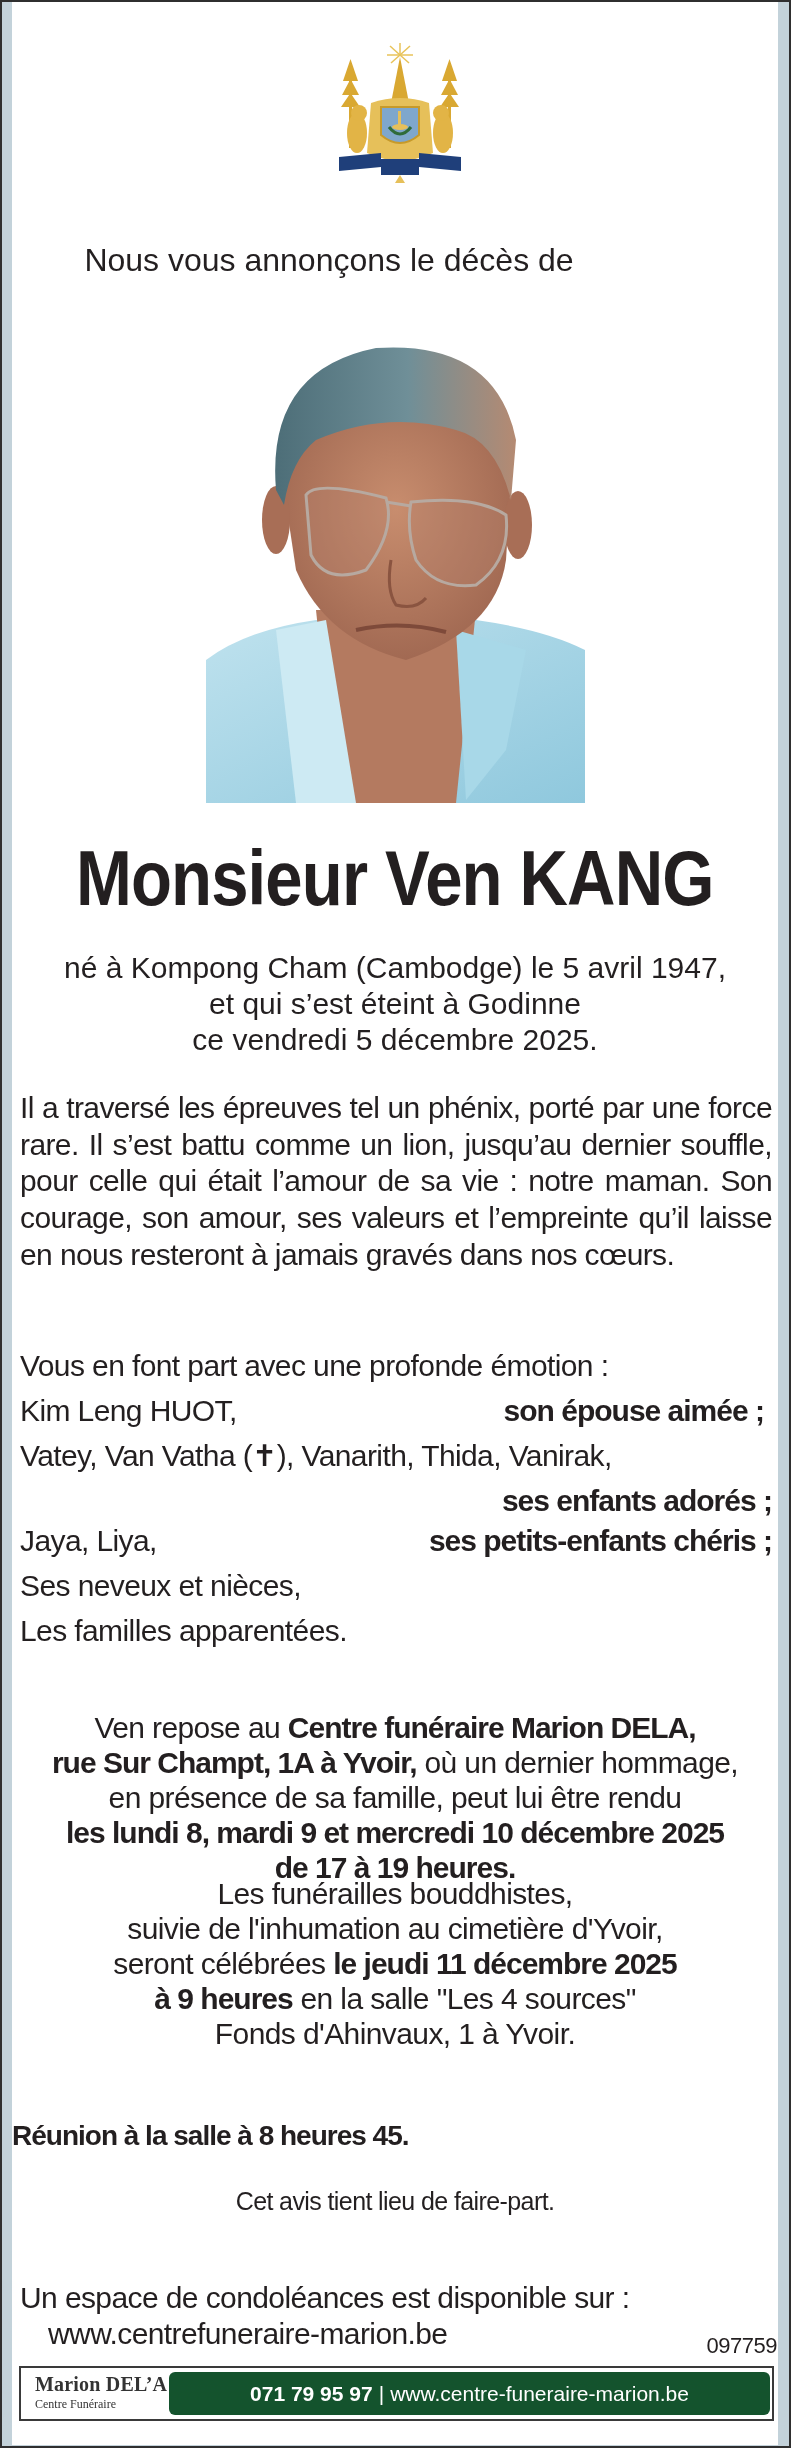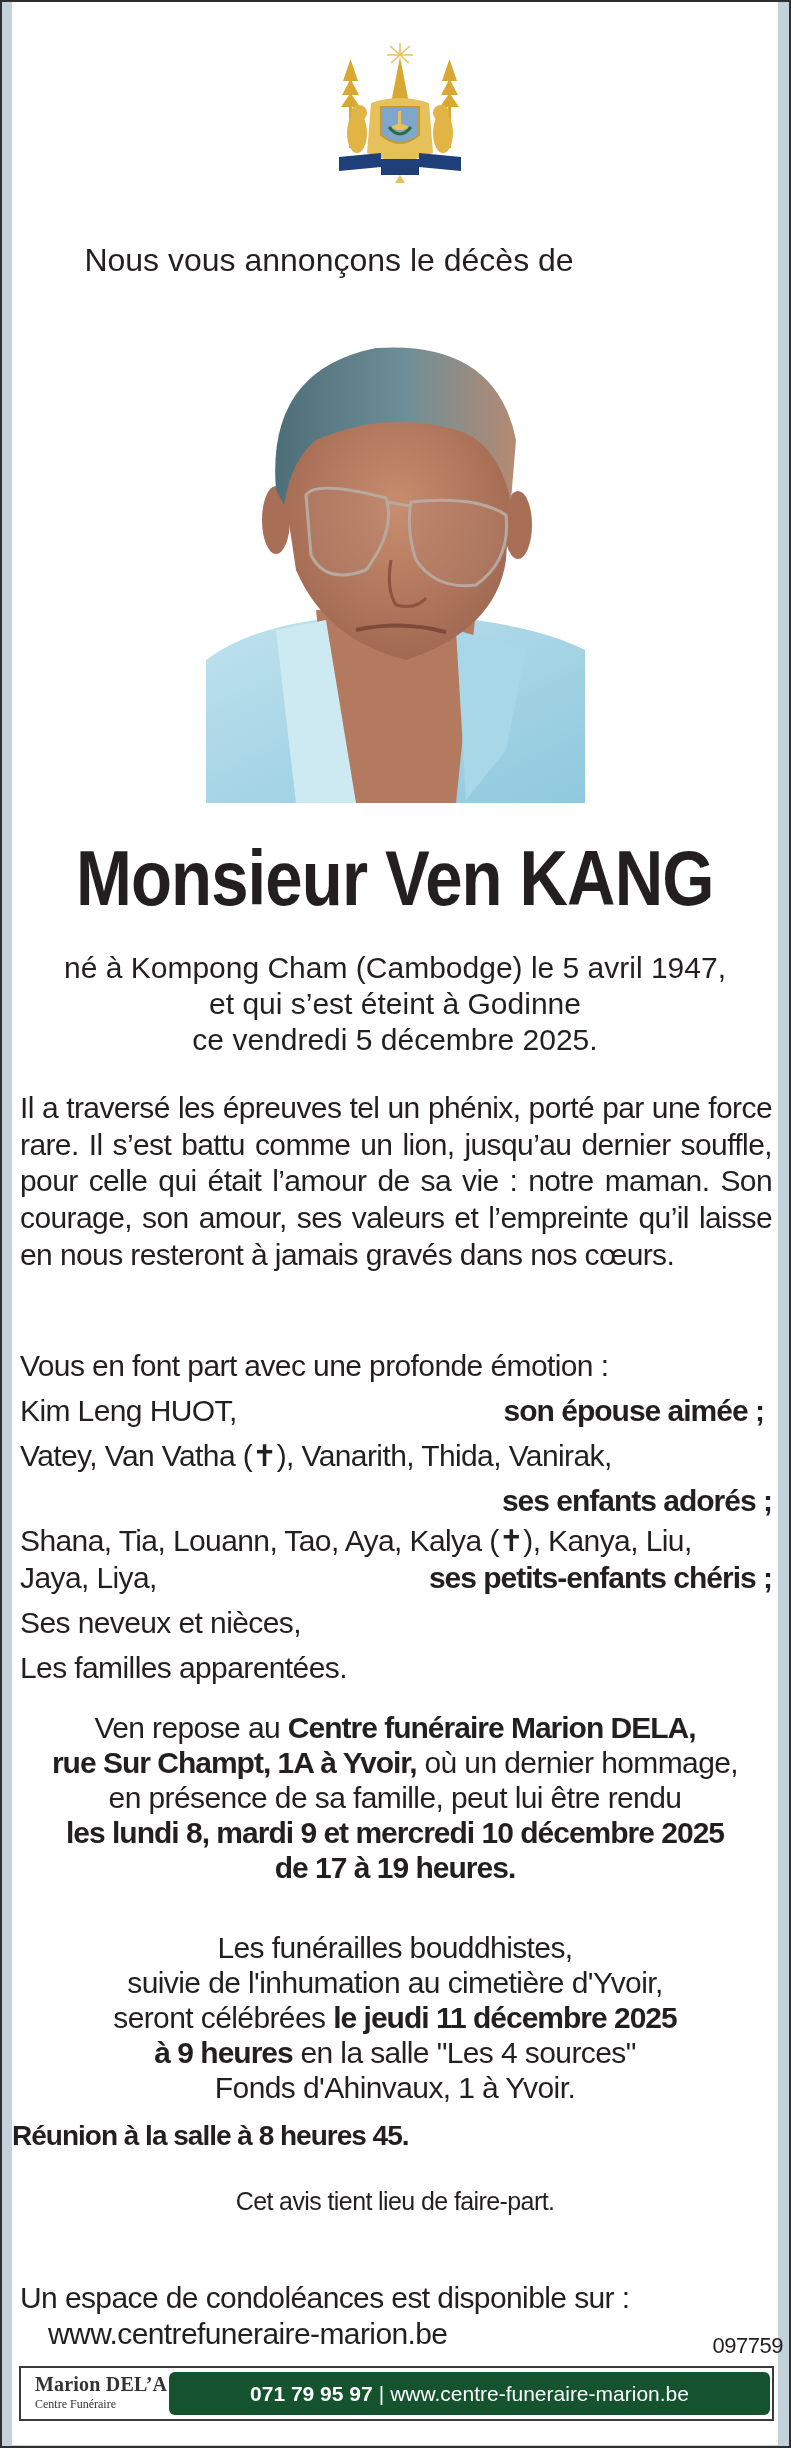--- a/index.html
+++ b/index.html
@@ -27,31 +27,31 @@
   #family { left:20px; width:752px; top:1348px; font-size:30px; letter-spacing:-0.6px; }
   .frow { position:relative; height:45px; line-height:36px; white-space:nowrap; }
   .frow .role { position:absolute; right:0; top:0; font-weight:bold; letter-spacing:-1px; }
   .frow.tight { height:37px; }
   .frow.roleonly { height:40px; }
 
   #visit { left:12px; width:766px; top:1710px; text-align:center; font-size:30px; line-height:35px; letter-spacing:-0.6px; }
   #visit div { white-space:nowrap; }
   #visit .b { letter-spacing:-1px; }
 
-  #funeral { left:12px; width:766px; top:1930px; text-align:center; font-size:30px; line-height:35px; letter-spacing:-0.6px; }
+  #funeral { left:12px; width:766px; top:1876px; text-align:center; font-size:30px; line-height:35px; letter-spacing:-0.6px; }
   #funeral div { white-space:nowrap; }
   #funeral .b { letter-spacing:-1px; }
 
   #meeting { left:12px; width:766px; top:2118px; font-size:28px; line-height:36px; font-weight:bold; letter-spacing:-1px; }
   #notice { left:12px; width:766px; top:2183px; text-align:center; font-size:25px; line-height:36px; letter-spacing:-0.6px; }
 
   #condo { left:20px; width:752px; top:2240px; font-size:30px; line-height:36px; letter-spacing:-0.6px;margin-top:40px; }
   #condo .url { padding-left:28px; }
 
-  #ref { right:8px; top:2333px; font-size:22px; line-height:26px; letter-spacing:-0.5px; }
+  #ref { right:14px; top:2333px; font-size:22px; line-height:26px; letter-spacing:-0.5px; }
 
   #banner { left:19px; top:2366px; width:755px; height:55px; box-sizing:border-box;
             border:2px solid #3a3a3a; background:#ffffff; }
   #logo { position:absolute; left:14px; top:4px; font-family:"Liberation Serif", serif; color:#333; }
   #logo .l1 { font-size:20px; line-height:24px; font-weight:bold; letter-spacing:0.2px; }
   #logo .l2 { font-size:12px; line-height:16px; }
   #pill { position:absolute; left:148px; top:4px; width:601px; height:43px; background:#14532d;
           border-radius:6px; color:#ffffff; text-align:center; line-height:43px; font-size:21px; white-space:nowrap; }
   #pill .phone { font-weight:bold; }
   #pill .sep { padding:0 6px; }
@@ -175,23 +175,20 @@
   <div class="frow">
     <span>Kim Leng HUOT,</span>
     <span class="role" style="right:8px">son épouse aimée ;</span>
   </div>
   <div class="frow">
     <span>Vatey, Van Vatha (✝), Vanarith, Thida, Vanirak,</span>
   </div>
   <div class="frow roleonly">
     <span class="role">ses enfants adorés ;</span>
   </div>
-  <div class="frow tight">
-    <span>Shana, Tia, Louann, Tao, Aya, Kalya (✝), Kanya, Liu,</span>
-  </div>
   <div class="frow">
     <span>Jaya, Liya,</span>
     <span class="role">ses petits-enfants chéris ;</span>
   </div>
   <div class="frow">
     <span>Ses neveux et nièces,</span>
   </div>
   <div class="frow">
     <span>Les familles apparentées.</span>
   </div>

